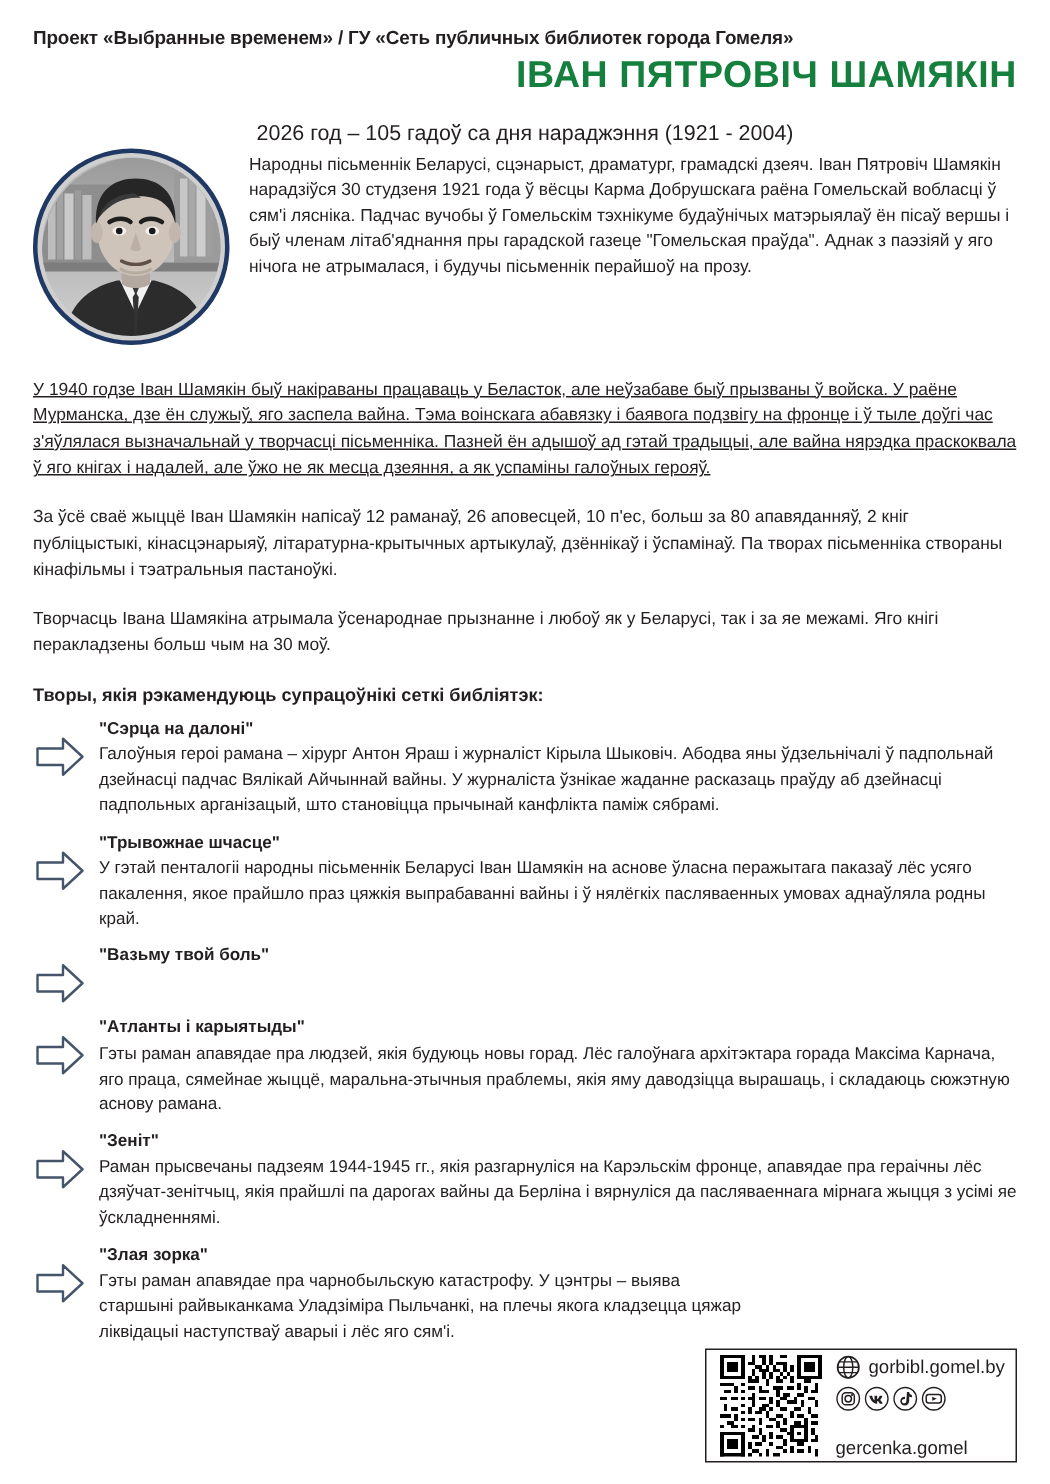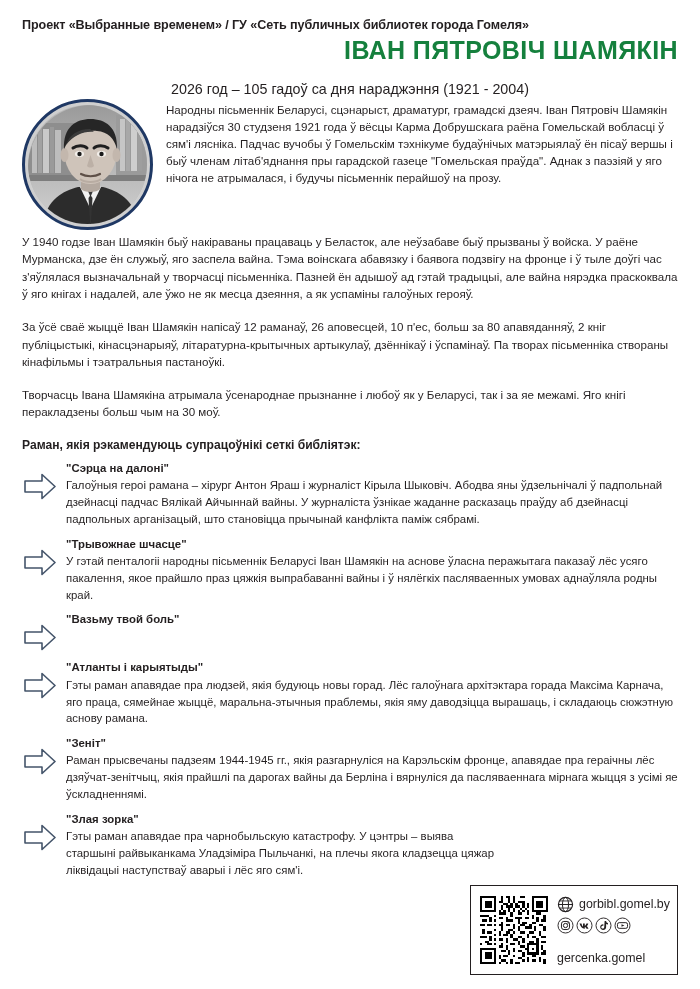--- a/index.html
+++ b/index.html
@@ -88,21 +88,21 @@
   }
 
   
   .para {
     font-size: 11.6px;
     line-height: 1.52;
     color: #231f20;
     margin-top: 15px;
     clear: both;
   }
-  .para.first-full { margin-top: 2px; }
+  .para.first-full { margin-top: 20px; text-decoration: underline; }
 
   .section-title {
     font-size: 12.1px;
     font-weight: bold;
     color: #231f20;
     margin-top: 17px;
     margin-bottom: 6px;
   }
 
   
@@ -134,21 +134,21 @@
     line-height: 1.47;
     color: #231f20;
   }
 
   
   .contact-box {
     position: absolute;
     right: 22px;
     bottom: 14px;
     width: 208px;
-    height: 90px;
+    height: 76px;
     border: 1.4px solid #231f20;
     background: #ffffff;
     display: flex;
     align-items: center;
     padding: 6px 8px 6px 9px;
   }
   .qr { flex: 0 0 auto; margin-right: 9px; }
   .contact-right {
     flex: 1 1 auto;
     display: flex;
@@ -254,21 +254,21 @@
         </div>
       </div>
     </div>
     <div class="intro-text">Народны пісьменнік Беларусі, сцэнарыст, драматург, грамадскі дзеяч. Іван Пятровіч Шамякін нарадзіўся 30 студзеня 1921 года ў вёсцы Карма Добрушскага раёна Гомельскай вобласці ў сям'і лясніка. Падчас вучобы ў Гомельскім тэхнікуме будаўнічых матэрыялаў ён пісаў вершы і быў членам літаб'яднання пры гарадской газеце "Гомельская праўда". Аднак з паэзіяй у яго нічога не атрымалася, і будучы пісьменнік перайшоў на прозу.</div>
   </div>
 
   <p class="para first-full">У 1940 годзе Іван Шамякін быў накіраваны працаваць у Беласток, але неўзабаве быў прызваны ў войска. У раёне Мурманска, дзе ён служыў, яго заспела вайна. Тэма воінскага абавязку і баявога подзвігу на фронце і ў тыле доўгі час з'яўлялася вызначальнай у творчасці пісьменніка. Пазней ён адышоў ад гэтай традыцыі, але вайна нярэдка праскоквала ў яго кнігах і надалей, але ўжо не як месца дзеяння, а як успаміны галоўных герояў.</p>
   <p class="para">За ўсё сваё жыццё Іван Шамякін напісаў 12 раманаў, 26 аповесцей, 10 п'ес, больш за 80 апавяданняў, 2 кніг публіцыстыкі, кінасцэнарыяў, літаратурна-крытычных артыкулаў, дзённікаў і ўспамінаў. Па творах пісьменніка створаны кінафільмы і тэатральныя пастаноўкі.</p>
   <p class="para">Творчасць Івана Шамякіна атрымала ўсенароднае прызнанне і любоў як у Беларусі, так і за яе межамі. Яго кнігі перакладзены больш чым на 30 моў.</p>
 
-  <div class="section-title">Раман, якія рэкамендуюць супрацоўнікі сеткі библіятэк:</div>
+  <div class="section-title">Творы, якія рэкамендуюць супрацоўнікі сеткі библіятэк:</div>
 
   <div class="work">
     <div class="arrow-cell">
       <svg class="arrow-icon" width="32" height="27" viewBox="0 0 32 27">
         <path d="M1 8 H18 V1.5 L31 13.5 L18 25.5 V19 H1 Z" fill="#ffffff" stroke="#44546a" stroke-width="1.6" stroke-linejoin="round"></path>
       </svg>
     </div>
     <div class="work-body">
       <div class="work-title">"Сэрца на далоні"</div>
       <div class="work-desc">Галоўныя героі рамана – хірург Антон Яраш і журналіст Кірыла Шыковіч. Абодва яны ўдзельнічалі ў падпольнай дзейнасці падчас Вялікай Айчыннай вайны. У журналіста ўзнікае жаданне расказаць праўду аб дзейнасці падпольных арганізацый, што становіцца прычынай канфлікта паміж сябрамі.</div>

